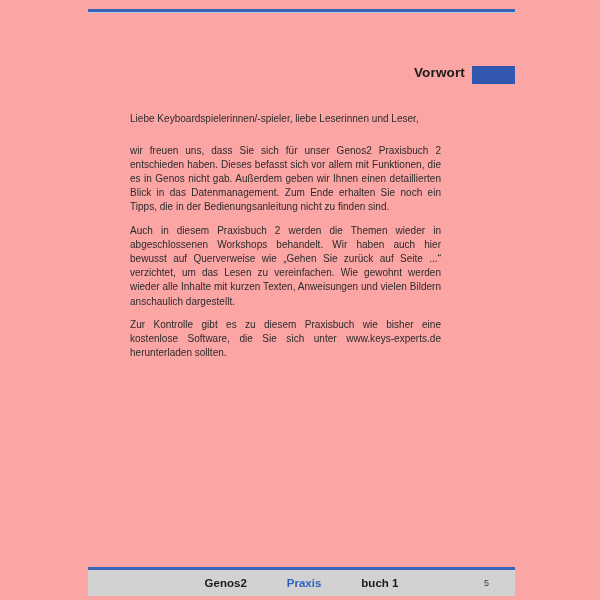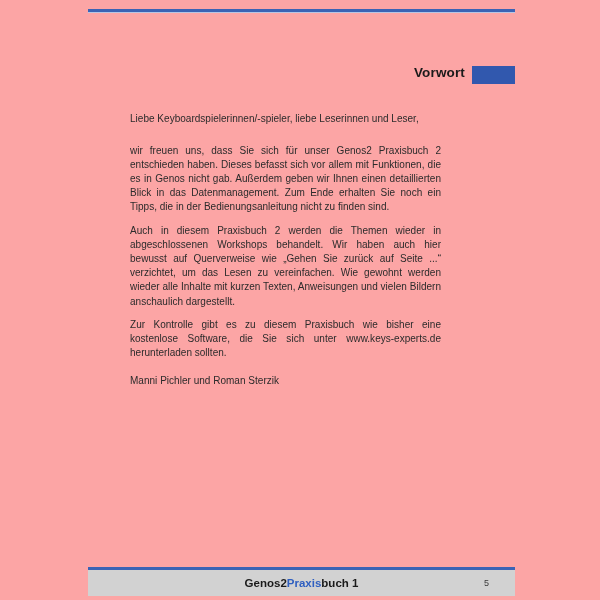--- a/index.html
+++ b/index.html
@@ -117,20 +117,21 @@
     top: 0;
     width: 427px;
     height: 26px;
     display: flex;
     align-items: center;
     justify-content: center;
     font-size: 11.5px;
     font-weight: bold;
     color: #1a1a1a;
     white-space: nowrap;
+    gap: 40px;
   }
   .footer-title .accent {
     color: #2f5fc0;
   }
   .footer-page {
     position: absolute;
     right: 26px;
     top: 0;
     height: 26px;
     display: flex;
@@ -150,21 +151,20 @@
   <div class="header">
     <div class="header-title">Vorwort</div>
     <div class="header-box"></div>
   </div>
 
   <div class="body-col">
     <p class="para salutation">Liebe Keyboardspielerinnen/-spieler, liebe Leserinnen und Leser,</p>
     <p class="para">wir freuen uns, dass Sie sich für unser Genos2 Praxisbuch 2 entschieden haben. Dieses befasst sich vor allem mit Funktionen, die es in Genos nicht gab. Außerdem geben wir Ihnen einen detaillierten Blick in das Datenmanagement. Zum Ende erhalten Sie noch ein Tipps, die in der Bedienungsanleitung nicht zu finden sind.</p>
     <p class="para">Auch in diesem Praxisbuch 2 werden die Themen wieder in abgeschlossenen Workshops behandelt. Wir haben auch hier bewusst auf Querverweise wie „Gehen Sie zurück auf Seite ...“ verzichtet, um das Lesen zu vereinfachen. Wie gewohnt werden wieder alle Inhalte mit kurzen Texten, Anweisungen und vielen Bildern anschaulich dargestellt.</p>
     <p class="para">Zur Kontrolle gibt es zu diesem Praxisbuch wie bisher eine kostenlose Software, die Sie sich unter www.keys-experts.de herunterladen sollten.</p>
-    <p class="para signature">Manni Pichler und Roman Sterzik</p>
   </div>
 
   <div class="footer-rule"></div>
   <div class="footer-bar">
     <div class="footer-title">
       <span>Genos2 </span>
         <span class="accent">Praxis</span>
         <span>buch 1</span>
     </div>
     <div class="footer-page">5</div>

